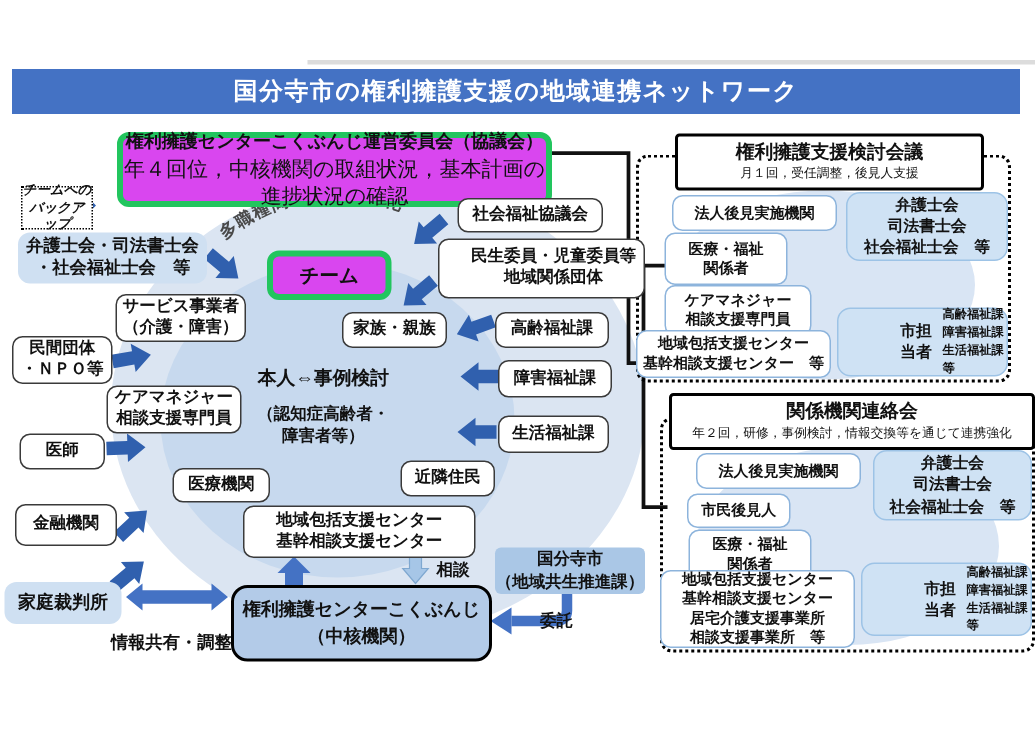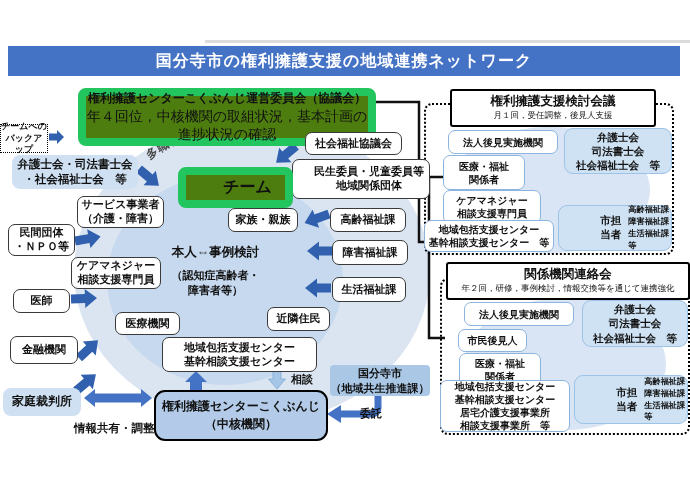--- a/index.html
+++ b/index.html
@@ -11,21 +11,21 @@
   .banner{left:8px;top:46px;width:672px;height:30px;background:#4472c4;color:#fff;
           font-size:16px;font-weight:bold;letter-spacing:1px;z-index:12;}
   .grayline{left:205px;top:40px;width:485px;height:3px;background:#dcdcdc;z-index:1;}
   
   .ell{border-radius:50%;z-index:1;}
   .ell-outer{left:74px;top:120px;width:356px;height:304px;background:#dbe5f2;}
   .ell-inner{left:107px;top:175px;width:236px;height:210px;background:#c7d9ee;z-index:2;}
   
   .wbox{background:#fff;border:1.3px solid #3a3a3a;border-radius:7px;font-size:11px;
         font-weight:600;line-height:1.25;z-index:10;}
-  .blackbox{background:#4d7c0f;border:8px solid #22c55e;border-radius:8px;z-index:10;}
+  .blackbox{background:#d946ef;border:4px solid #22c55e;border-radius:8px;z-index:10;}
   .lbox{background:#cfe0f2;border:none;border-radius:8px;font-size:11.5px;font-weight:600;
         line-height:1.3;z-index:10;}
   .dashbox{background:#fff;border:1.6px dotted #000;font-size:9px;font-weight:600;
            line-height:1.3;z-index:10;}
   .kenribox{background:#b3cbe8;border:2.5px solid #000;border-radius:11px;font-size:12px;
             font-weight:600;line-height:1.45;z-index:10;}
   .citybox{background:#aac7e6;border-radius:4px;font-size:11px;font-weight:600;line-height:1.3;z-index:10;}
   .lbl{z-index:11;font-weight:600;}
   
   .council{left:78px;top:88px;width:282px;height:42px;flex-direction:column;z-index:10;}
@@ -93,40 +93,40 @@
 
     <path d="M 378 396 L 378 407 Q 378 414 370 414 L 341 414" fill="none" stroke="#4472c4" stroke-width="7"></path>
     <polygon points="341,405 341,423 327,414" fill="#4472c4"></polygon>
   </svg>
 
   <div class="abs ctr blackbox council">
     <div class="t">権利擁護センターこくぶんじ運営委員会（協議会）</div>
     <div class="s">年４回位，中核機関の取組状況，基本計画の進捗状況の確認</div>
   </div>
 
-  <div class="abs ctr dashbox" style="left:0;top:124px;width:46px;height:27px;">チームへの
+  <div class="abs ctr dashbox" style="left:14px;top:124px;width:46px;height:27px;font-style:italic;">チームへの
 バックアップ</div>
 
   <div class="abs ctr lbox" style="left:12px;top:155px;width:126px;height:34px;">弁護士会・司法書士会
 ・社会福祉士会　等</div>
   <div class="abs ctr wbox" style="left:77px;top:196px;width:85px;height:30px;">サービス事業者
 （介護・障害）</div>
   <div class="abs ctr wbox" style="left:8px;top:224px;width:65px;height:30px;">民間団体
 ・ＮＰＯ等</div>
   <div class="abs ctr wbox" style="left:71px;top:257px;width:88px;height:30px;">ケアマネジャー
 相談支援専門員</div>
   <div class="abs ctr wbox" style="left:115px;top:312px;width:63px;height:21px;">医療機関</div>
   <div class="abs ctr wbox" style="left:13px;top:289px;width:55px;height:22px;">医師</div>
   <div class="abs ctr wbox" style="left:10px;top:336px;width:66px;height:26px;">金融機関</div>
   <div class="abs ctr lbox" style="left:3px;top:388px;width:78px;height:28px;font-size:12px;">家庭裁判所</div>
 
   <div class="abs ctr wbox" style="left:305px;top:132px;width:95px;height:21px;">社会福祉協議会</div>
   <div class="abs ctr wbox" style="left:292px;top:159px;width:120px;height:38px;padding-left:16px;">民生委員・児童委員等
 地域関係団体</div>
-  <div class="abs ctr blackbox" style="left:178px;top:167px;width:75px;height:25px;font-size:16px;font-weight:600;padding-left:24px;">チーム</div>
+  <div class="abs ctr blackbox" style="left:178px;top:167px;width:75px;height:25px;font-size:13px;font-weight:600;">チーム</div>
 
   <div class="abs ctr wbox" style="left:228px;top:208px;width:68px;height:22px;">家族・親族</div>
   <div class="abs ctr wbox" style="left:330px;top:208px;width:74px;height:22px;">高齢福祉課</div>
   <div class="abs ctr wbox" style="left:332px;top:240px;width:74px;height:23px;">障害福祉課</div>
   <div class="abs ctr wbox" style="left:332px;top:277px;width:72px;height:23px;">生活福祉課</div>
   <div class="abs ctr wbox" style="left:267px;top:307px;width:61px;height:22px;">近隣住民</div>
 
   <div class="abs ctr lbl" style="left:168px;top:243px;width:95px;height:18px;font-size:12.5px;font-weight:bold;z-index:10;">本人⇔事例検討</div>
   <div class="abs ctr lbl" style="left:163px;top:266px;width:105px;height:34px;font-size:11px;font-weight:bold;white-space:pre-line;z-index:10;">（認知症高齢者・
 障害者等）</div>

